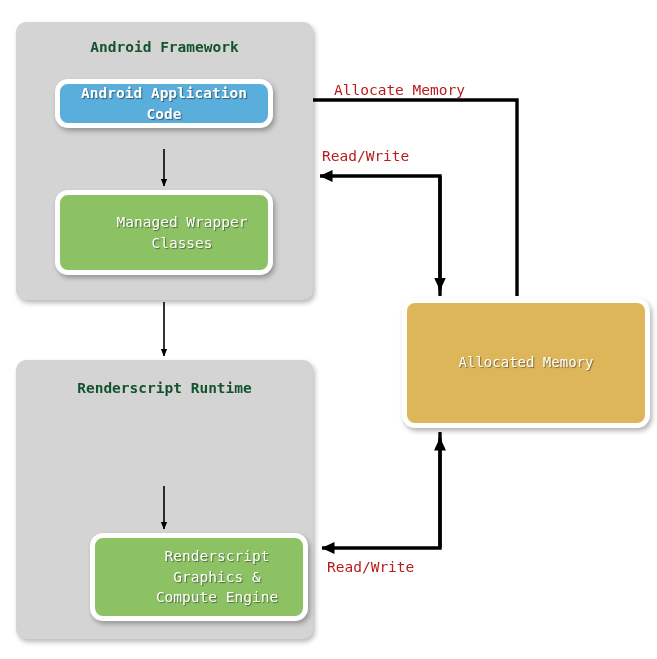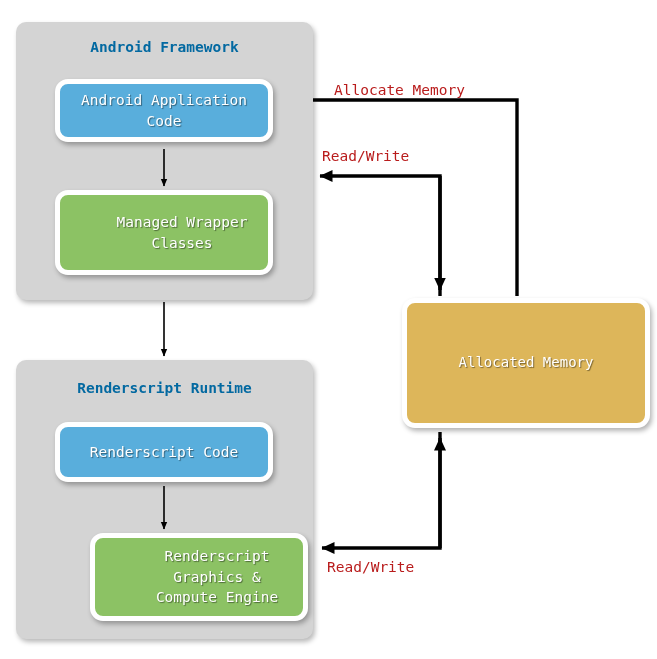--- a/index.html
+++ b/index.html
@@ -29,21 +29,21 @@
   #panel-renderscript-runtime {
     left: 16px;  top: 360px; width: 297px; height: 279px;
   }
   .panel-title {
     position: absolute;
     left: 0; right: 0;
     text-align: center;
     font-family: "DejaVu Sans Mono", monospace;
     font-weight: bold;
     font-size: 14.5px;
-    color: #0369a1;
+    color: #14532d;
     letter-spacing: 0px;
   }
   #panel-android-framework .panel-title { top: 17px; }
   #panel-renderscript-runtime .panel-title { top: 20px; }
 
   
   .node {
     position: absolute;
     border-radius: 13px;
     border: 5px solid #ffffff;
@@ -59,21 +59,21 @@
     text-shadow: 1px 1px 1px rgba(0,0,0,0.45);
     box-shadow: 2px 3px 5px rgba(0,0,0,0.30);
     white-space: pre-line;
     padding: 0 6px;
   }
   .node-blue  { background: #59aedc; }
   .node-green { background: #8cc264; padding-left: 42px; }
   .node-gold  { background: #ddb65a; }
 
   #node-android-application-code {
-    left: 55px; top: 79px; width: 218px; height: 63px;
+    left: 55px; top: 79px; width: 218px; height: 49px; font-weight: bold;
   }
   #node-managed-wrapper-classes {
     left: 55px; top: 190px; width: 218px; height: 85px;
   }
   #node-renderscript-code {
     left: 55px; top: 422px; width: 218px; height: 60px;
   }
   #node-renderscript-engine {
     left: 55px; top: 533px; width: 218px; height: 88px; margin-left: 35px;
   }
@@ -114,21 +114,20 @@
   <div class="node node-blue" id="node-android-application-code">Android Application
 Code</div>
 
   <div class="node node-green" id="node-managed-wrapper-classes">Managed Wrapper
 Classes</div>
 
   <div class="panel" id="panel-renderscript-runtime">
     <div class="panel-title">Renderscript Runtime</div>
   </div>
 
-  <div class="node node-blue" id="node-renderscript-code">Renderscript Code</div>
 
   <div class="node node-green" id="node-renderscript-engine">Renderscript
 Graphics &amp;
 Compute Engine</div>
 
   <div class="node node-gold" id="node-allocated-memory">Allocated Memory</div>
 
   <svg id="connector-layer" viewBox="0 0 657 659">
     <defs>
       <marker id="arrowhead-thin" markerWidth="9" markerHeight="9" refX="7.5" refY="4" orient="auto" markerUnits="userSpaceOnUse">

